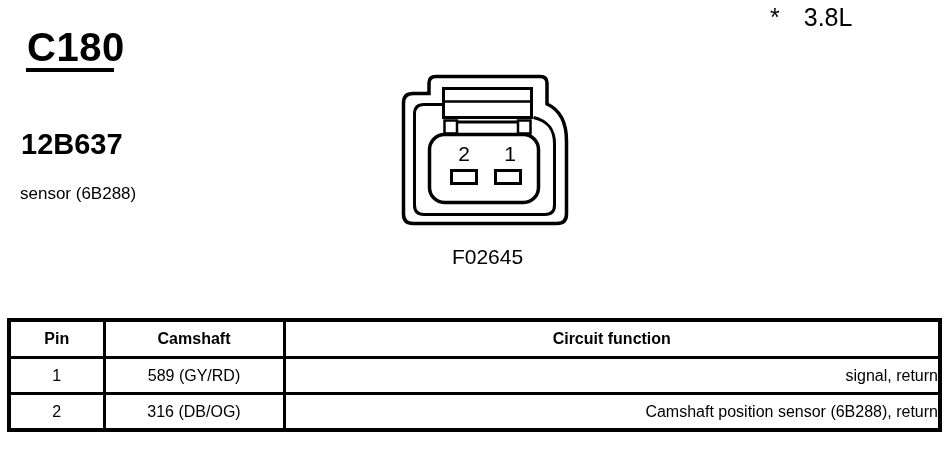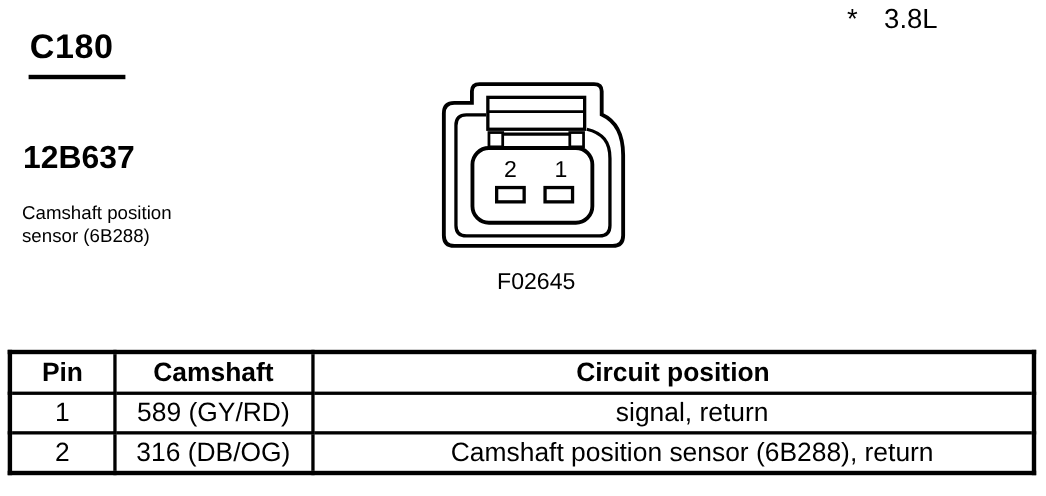--- a/index.html
+++ b/index.html
@@ -8,21 +8,21 @@
     width: 951px;
     height: 451px;
     background: #ffffff;
     color: #000;
     font-family: "Liberation Sans", sans-serif;
     overflow: hidden;
   }
   .connector-id {
     position: absolute;
     left: 27px; top: 27px;
-    font-size: 31px;
+    font-size: 40px;
     font-weight: bold;
     line-height: 1;
     letter-spacing: 0.5px;
   }
   .id-underline {
     position: absolute;
     left: 26px; top: 68px;
     width: 88px; height: 4px;
     background: #000;
   }
@@ -62,46 +62,45 @@
     font-size: 21px;
     line-height: 1;
   }
   table.pin-table {
     position: absolute;
     left: 7px; top: 318px;
     width: 935px;
     border-collapse: collapse;
     table-layout: fixed;
     border: 4px solid #000;
-    font-size: 24px;
+    font-size: 16px;
   }
   .pin-table th, .pin-table td {
     border: 3px solid #000;
     padding: 0;
     vertical-align: middle;
     overflow: hidden;
     white-space: nowrap;
   }
   .pin-table th { font-weight: bold; text-align: center; height: 34px; }
   .pin-table td { font-weight: normal; text-align: center; height: 33px; }
   .pin-table .col-pin { width: 95px; }
   .pin-table .col-circuit { width: 180px; }
   .pin-table td.fn, .pin-table th.fn-h { }
-  .pin-table td.fn { text-align: center; padding-left: 35px; }
+  .pin-table td.fn { text-align: right; padding-left: 35px; }
 </style>
 </head>
 <body>
 
 <div class="page">
 
   <div class="connector-id">C180</div>
   <div class="id-underline"></div>
   <div class="part-number pn-2">12B637</div>
   <div class="description">
-    <div>Camshaft position</div>
     <div>sensor (6B288)</div>
   </div>
 
   <div class="engine-note">
     <span>*</span>
     <span>3.8L</span>
   </div>
 
   <div class="figure">
     <svg width="185" height="168" viewBox="395 68 185 168" fill="none" stroke="#000000" stroke-linecap="butt">
@@ -136,21 +135,21 @@
   <table class="pin-table">
     <colgroup>
       <col class="col-pin">
         <col class="col-circuit">
         <col class="col-function">
     </colgroup>
     <thead>
       <tr>
         <th>Pin</th>
         <th>Camshaft</th>
-        <th class="fn-h">Circuit position</th>
+        <th class="fn-h">Circuit function</th>
       </tr>
     </thead>
     <tbody>
       <tr>
         <td>1</td>
         <td>589 (GY/RD)</td>
         <td class="fn">signal, return</td>
       </tr>
       <tr>
         <td>2</td>

